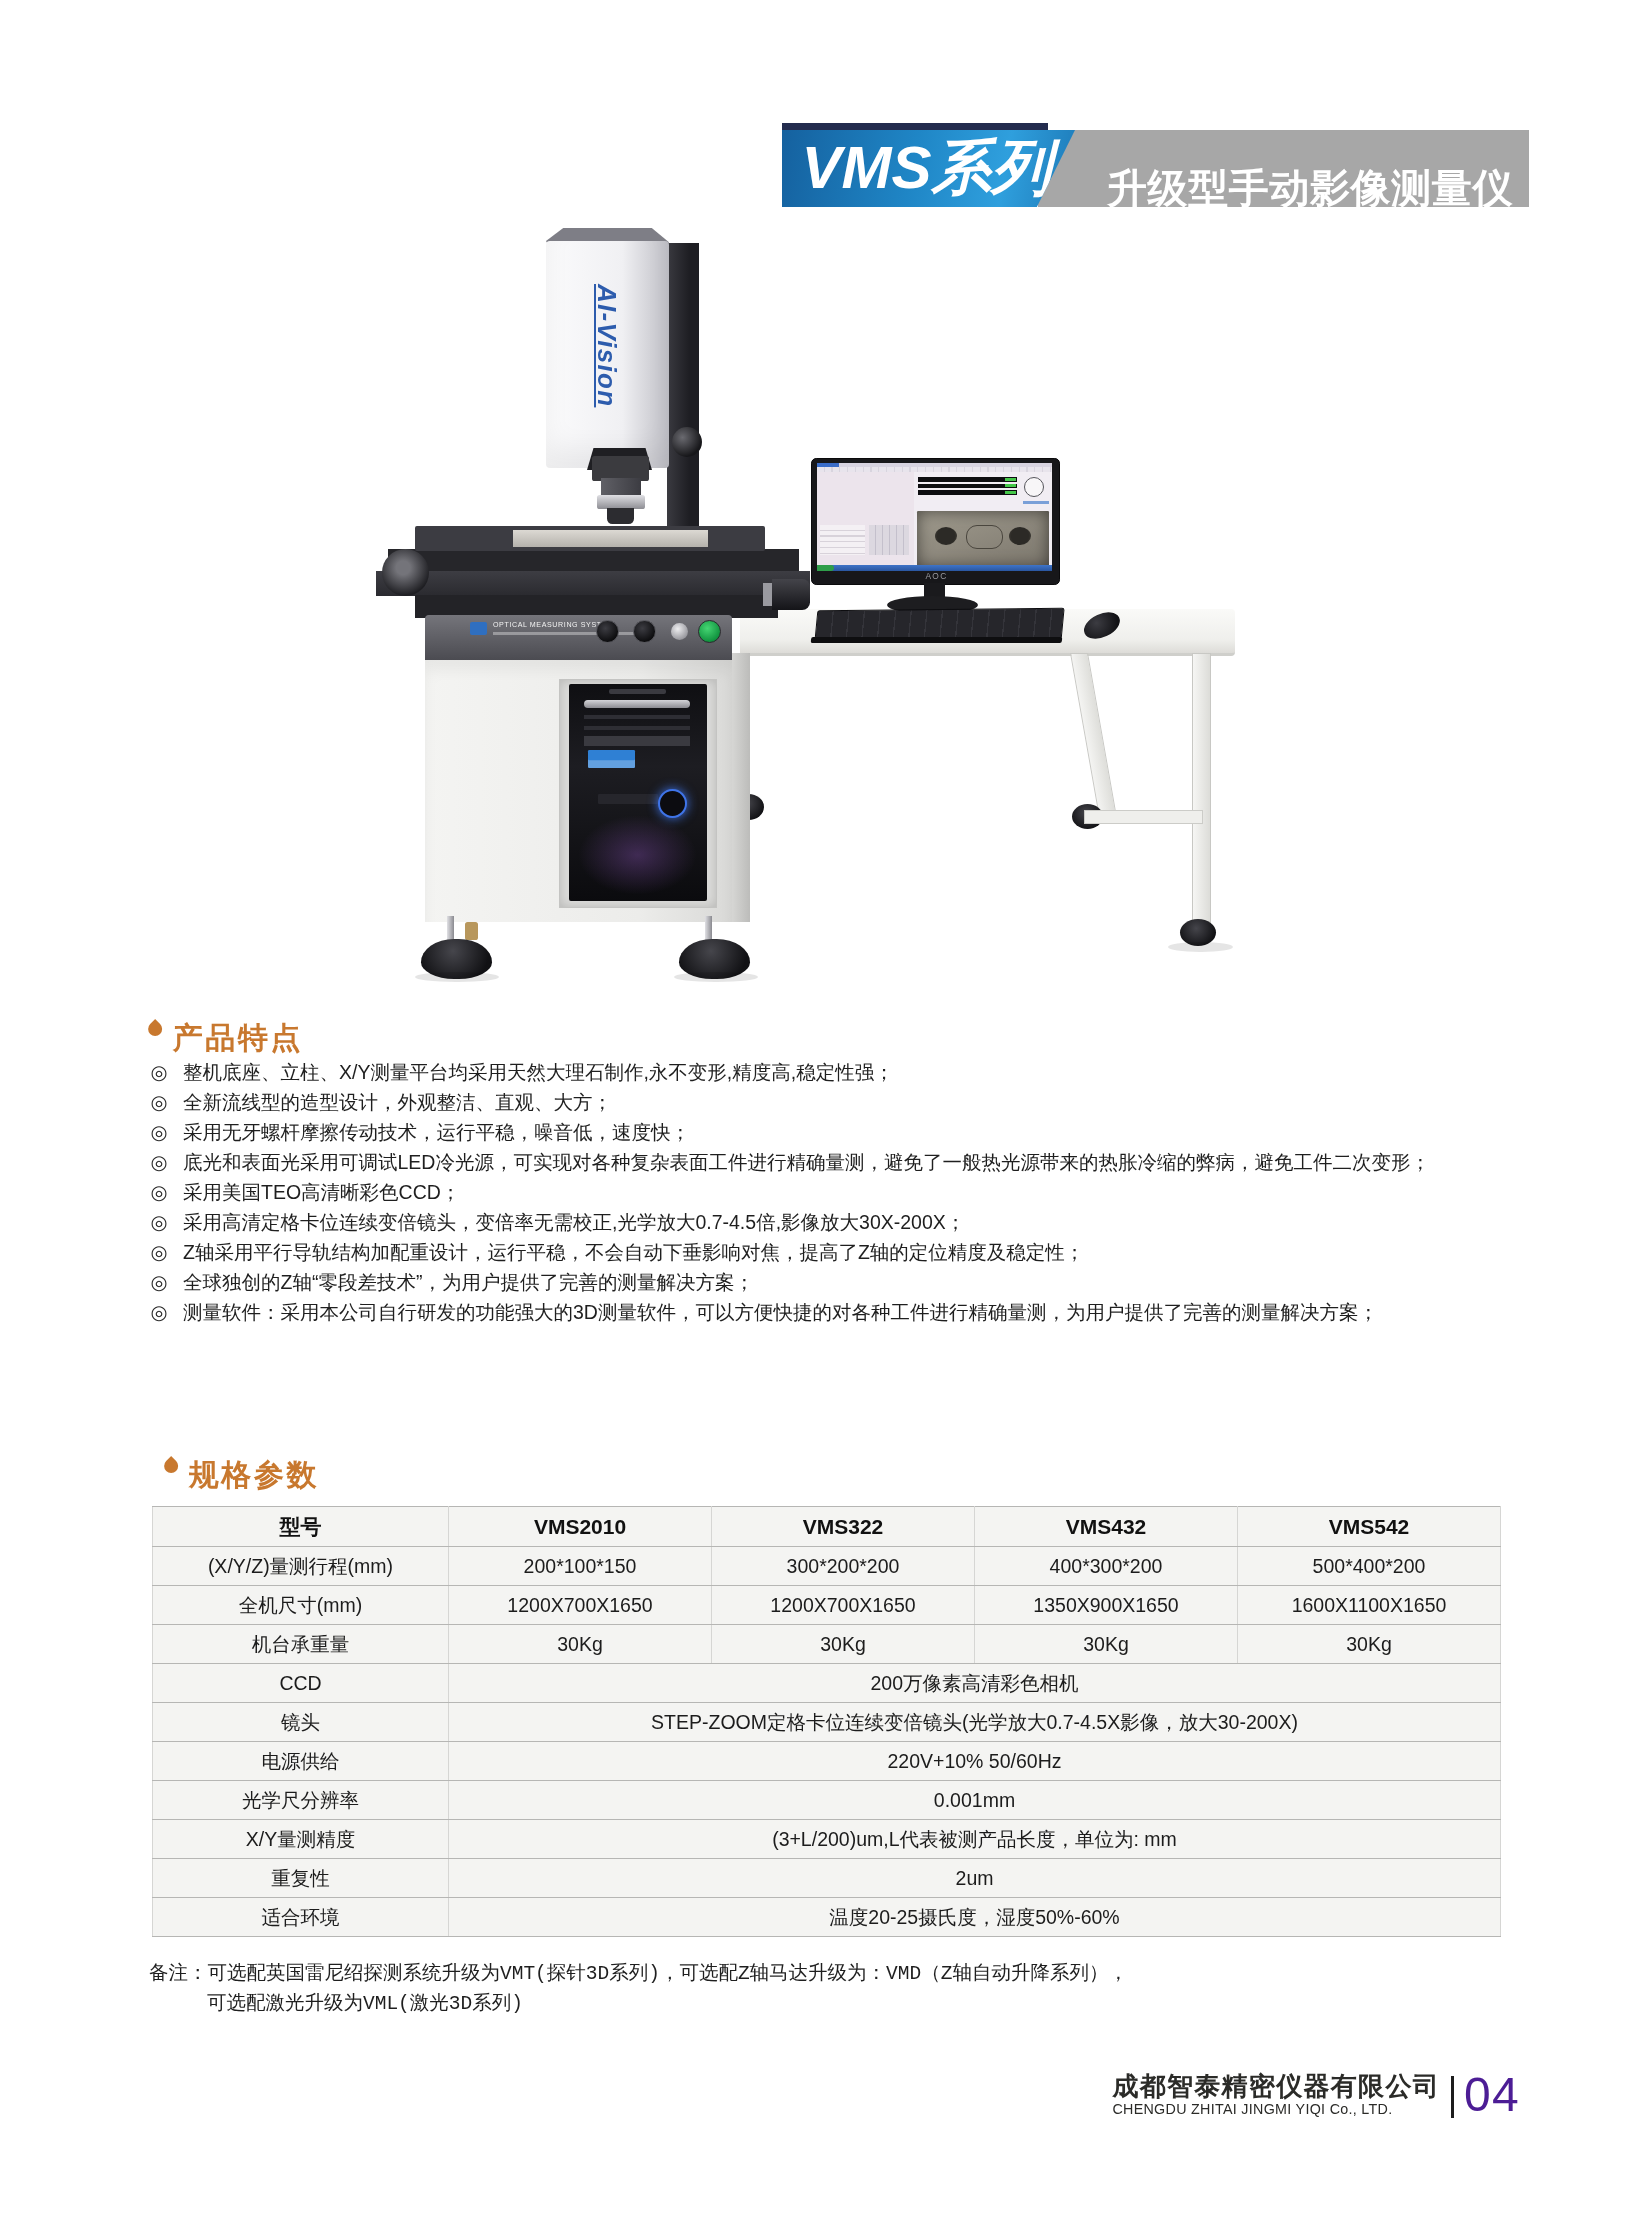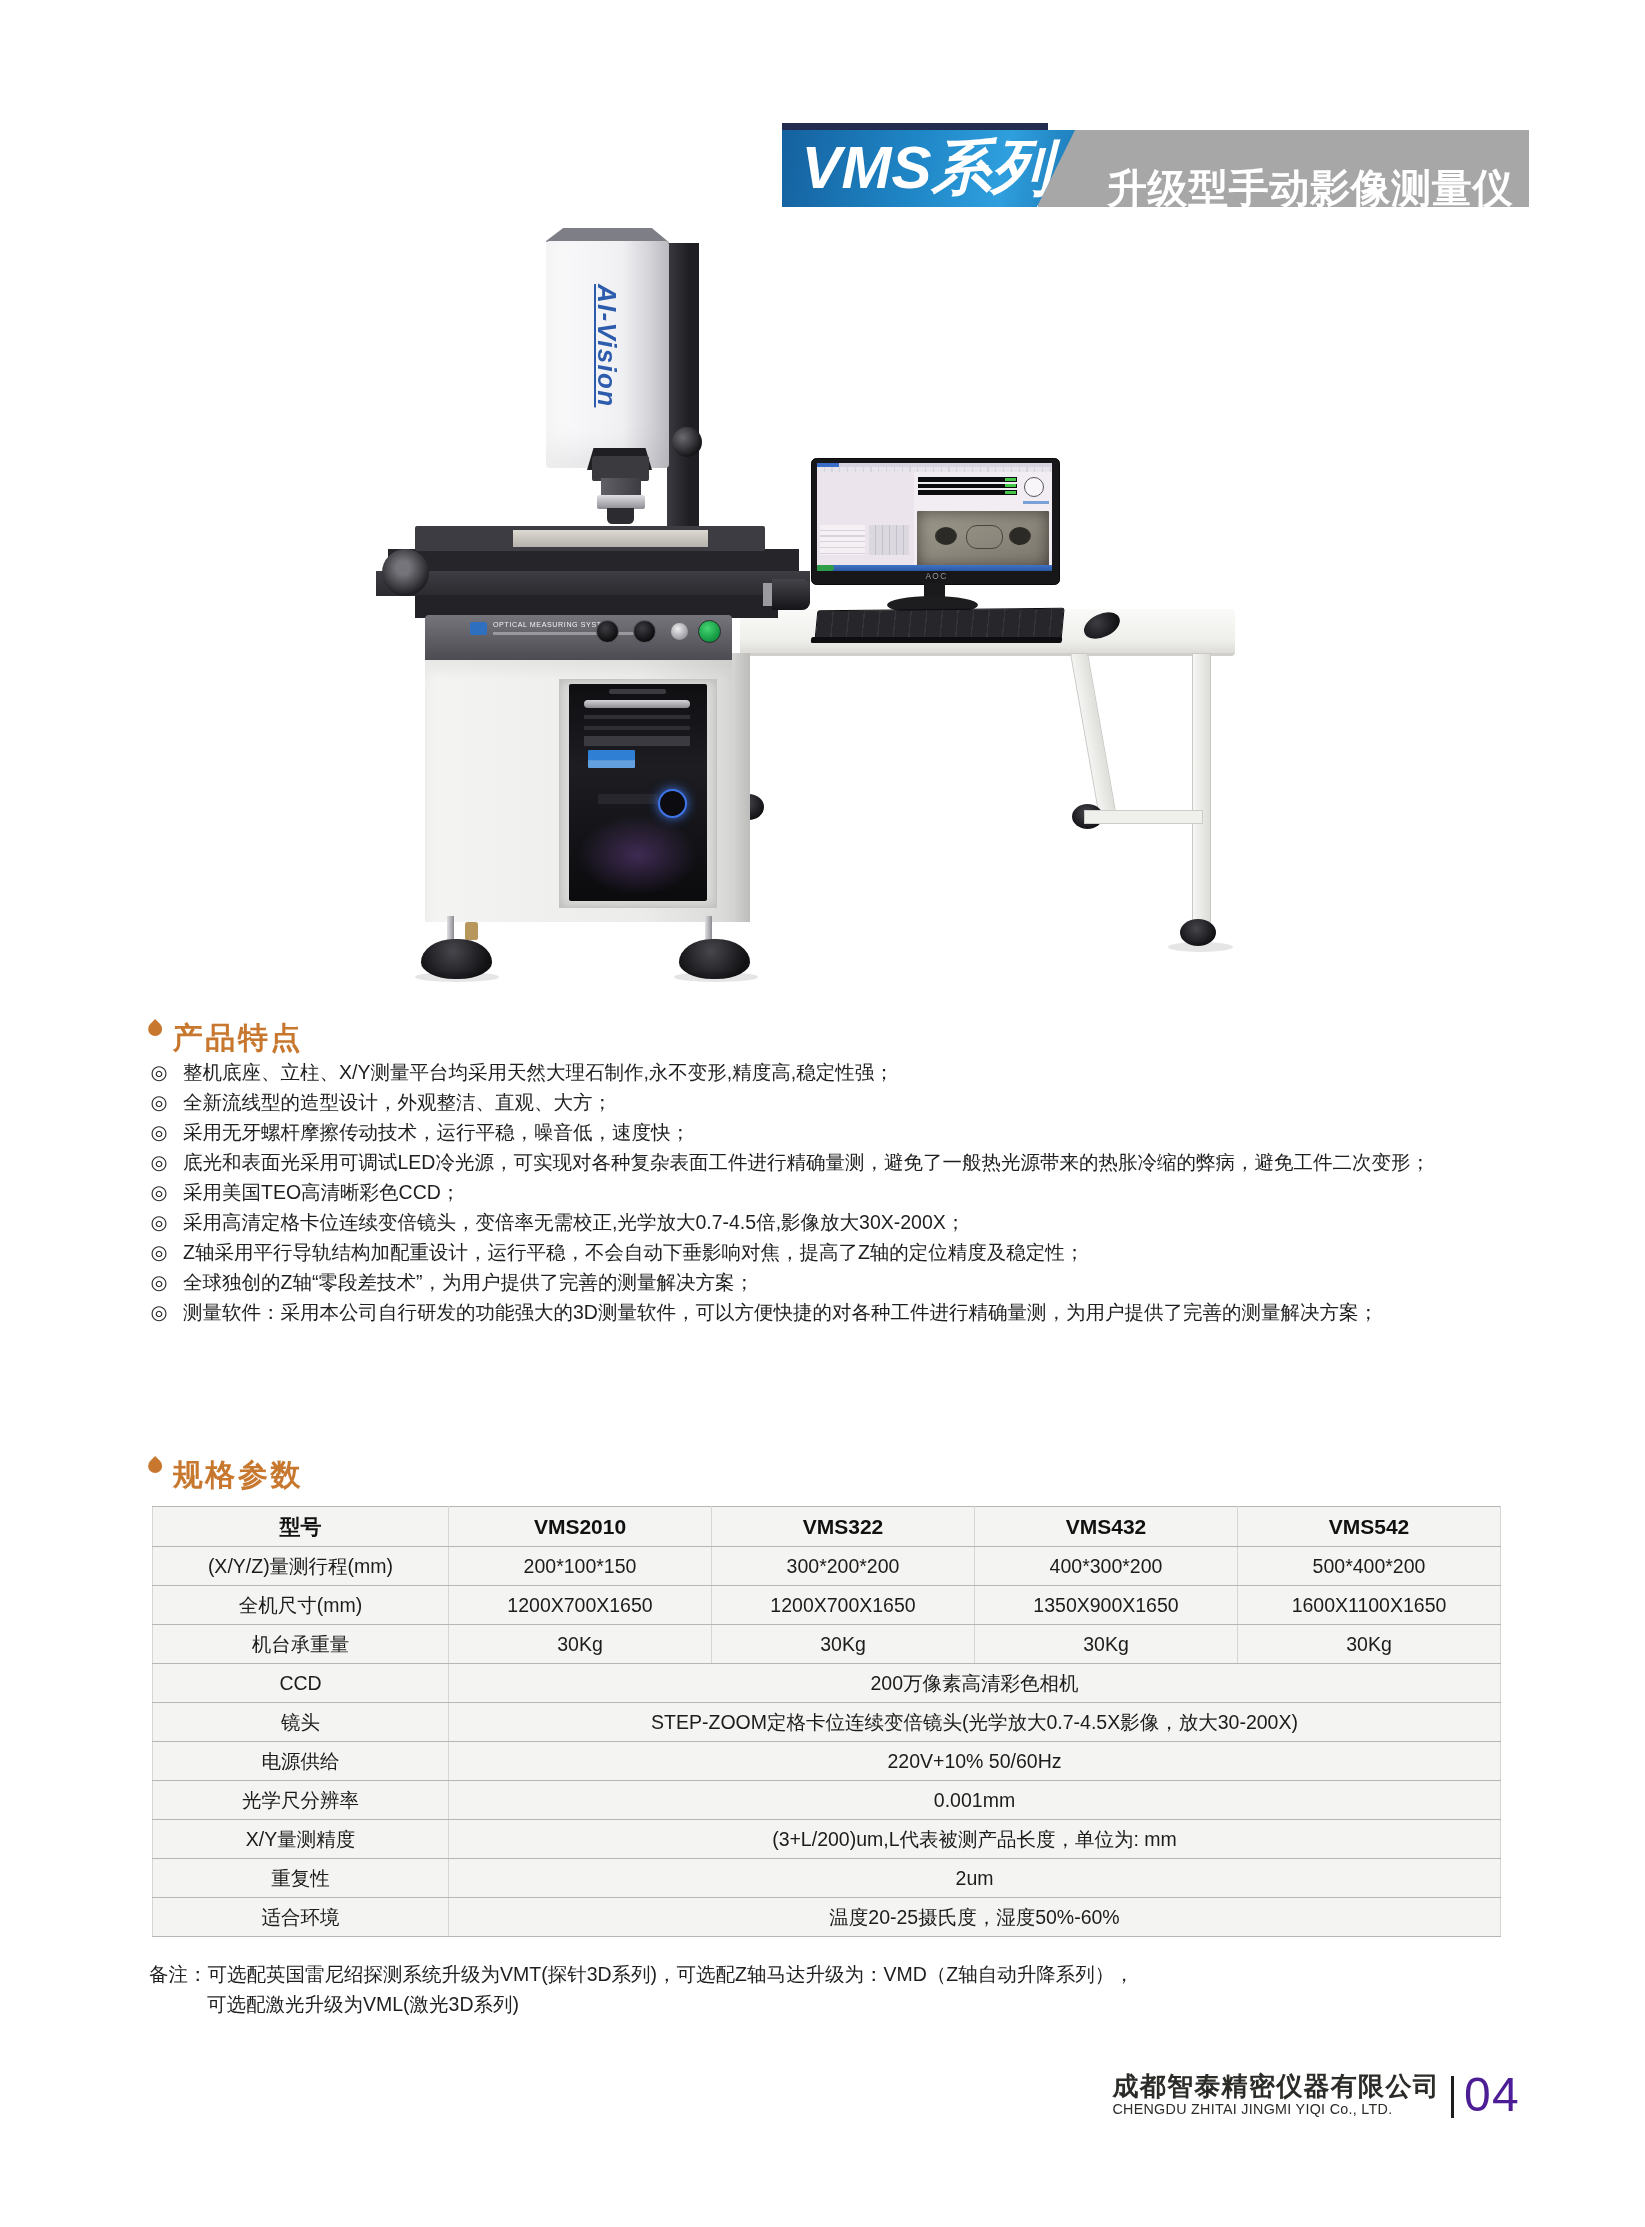--- a/index.html
+++ b/index.html
@@ -34,21 +34,21 @@
   table.spec{position:absolute;left:152px;top:1506px;width:1342px;border-collapse:collapse;
       table-layout:fixed;background:#ffffff;}
   table.spec th,table.spec td{background:#f4f4f2;border-top:1.3px solid #b6b6b4;border-bottom:1.3px solid #b6b6b4;
       border-left:1.3px solid #d6d6d4;border-right:1.3px solid #d6d6d4;
       text-align:center;vertical-align:middle;padding:0;overflow:hidden;white-space:nowrap;}
   table.spec th{height:39px;font-size:21px;font-weight:700;color:#111;}
   table.spec td{height:38px;font-size:19.5px;color:#1c1c1c;font-weight:400;}
   table.spec .c0{width:295px;}
   table.spec .cv{width:262px;}
 
-  .note{left:149px;top:1959px;font-size:19.5px;color:#1f1f1f;line-height:30px;white-space:nowrap;}
+  .note{left:149px;top:1959px;font-size:19.5px;color:#1f1f1f;line-height:30px;white-space:nowrap;font-family:Liberation Mono, monospace;}
   .note .l2{padding-left:58px;}
 
   
   .foot-co{right:206px;top:2072px;text-align:left;color:#2b2b28;}
   .foot-cn{font-size:26px;font-weight:700;line-height:28.6px;letter-spacing:1.3px;white-space:nowrap;}
   .foot-en{font-size:14.3px;line-height:17px;letter-spacing:0.3px;white-space:nowrap;}
   .foot-bar{left:1451px;top:2076px;width:2.6px;height:42px;background:#1d1d1d;}
   .foot-num{left:1464px;top:2070px;font-size:48px;line-height:49px;letter-spacing:1.3px;color:#4c1d95;}
 
   
@@ -327,21 +327,21 @@
     <div class="feat-item">
         <span class="feat-marker">◎</span>
         <span class="feat-text">全球独创的Z轴“零段差技术”，为用户提供了完善的测量解决方案；</span>
       </div>
     <div class="feat-item">
         <span class="feat-marker">◎</span>
         <span class="feat-text">测量软件：采用本公司自行研发的功能强大的3D测量软件，可以方便快捷的对各种工件进行精确量测，为用户提供了完善的测量解决方案；</span>
       </div>
   </div>
 
-  <div class="abs sec-head" style="left:148px;top:1455px;">
+  <div class="abs sec-head" style="left:164px;top:1455px;">
     <div class="drop"></div>
     <div class="sec-title">规格参数</div>
   </div>
 
   <table class="spec">
     <tbody>
         <tr>
       <th class="c0">型号</th>
       <th class="cv">VMS2010</th>
       <th class="cv">VMS322</th>

